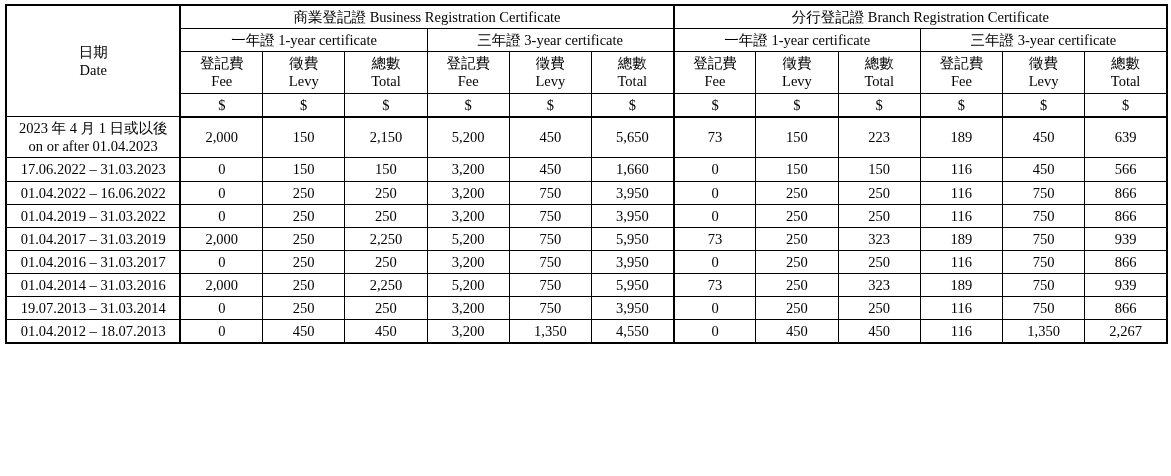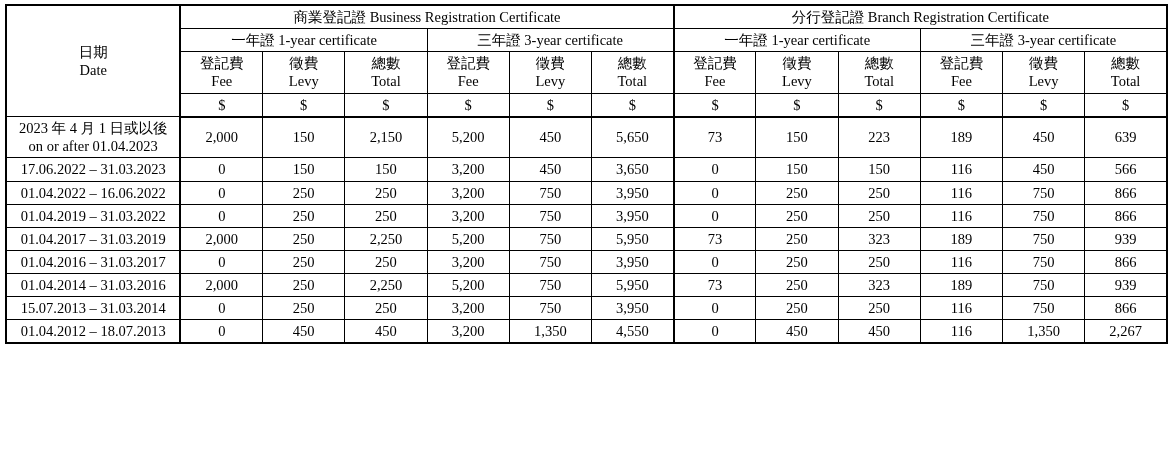--- a/index.html
+++ b/index.html
@@ -207,21 +207,21 @@
         <td class="data-cell sep-right">639</td>
       </tr>
 
       <tr>
         <td class="date-cell">17.06.2022 – 31.03.2023</td>
         <td class="data-cell sep-left">0</td>
         <td class="data-cell">150</td>
         <td class="data-cell">150</td>
         <td class="data-cell">3,200</td>
         <td class="data-cell">450</td>
-        <td class="data-cell sep-right">3,650</td>
+        <td class="data-cell sep-right">1,660</td>
         <td class="data-cell">0</td>
         <td class="data-cell">150</td>
         <td class="data-cell">150</td>
         <td class="data-cell">116</td>
         <td class="data-cell">450</td>
         <td class="data-cell sep-right">566</td>
       </tr>
 
       <tr>
         <td class="date-cell">01.04.2022 – 16.06.2022</td>
@@ -297,21 +297,21 @@
         <td class="data-cell sep-right">5,950</td>
         <td class="data-cell">73</td>
         <td class="data-cell">250</td>
         <td class="data-cell">323</td>
         <td class="data-cell">189</td>
         <td class="data-cell">750</td>
         <td class="data-cell sep-right">939</td>
       </tr>
 
       <tr>
-        <td class="date-cell">15.07.2013 – 31.03.2014</td>
+        <td class="date-cell">19.07.2013 – 31.03.2014</td>
         <td class="data-cell sep-left">0</td>
         <td class="data-cell">250</td>
         <td class="data-cell">250</td>
         <td class="data-cell">3,200</td>
         <td class="data-cell">750</td>
         <td class="data-cell sep-right">3,950</td>
         <td class="data-cell">0</td>
         <td class="data-cell">250</td>
         <td class="data-cell">250</td>
         <td class="data-cell">116</td>

